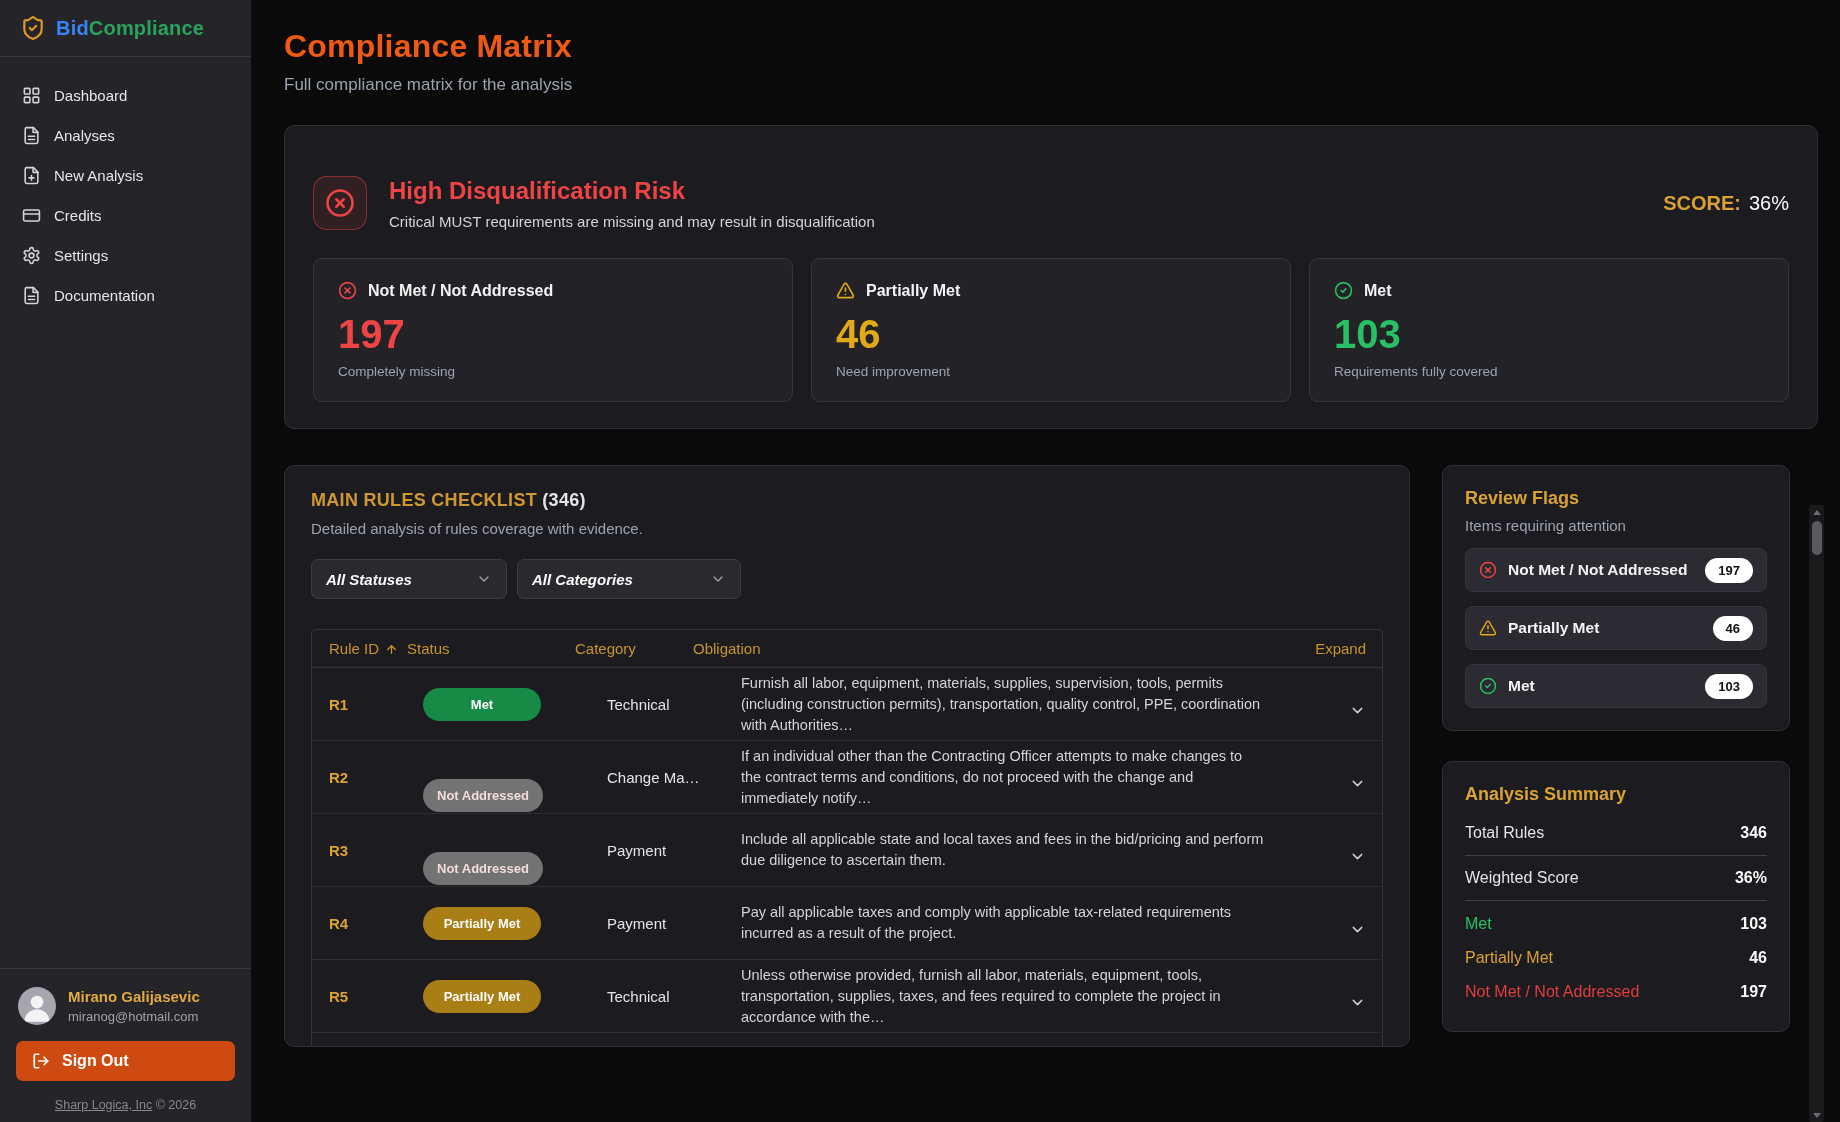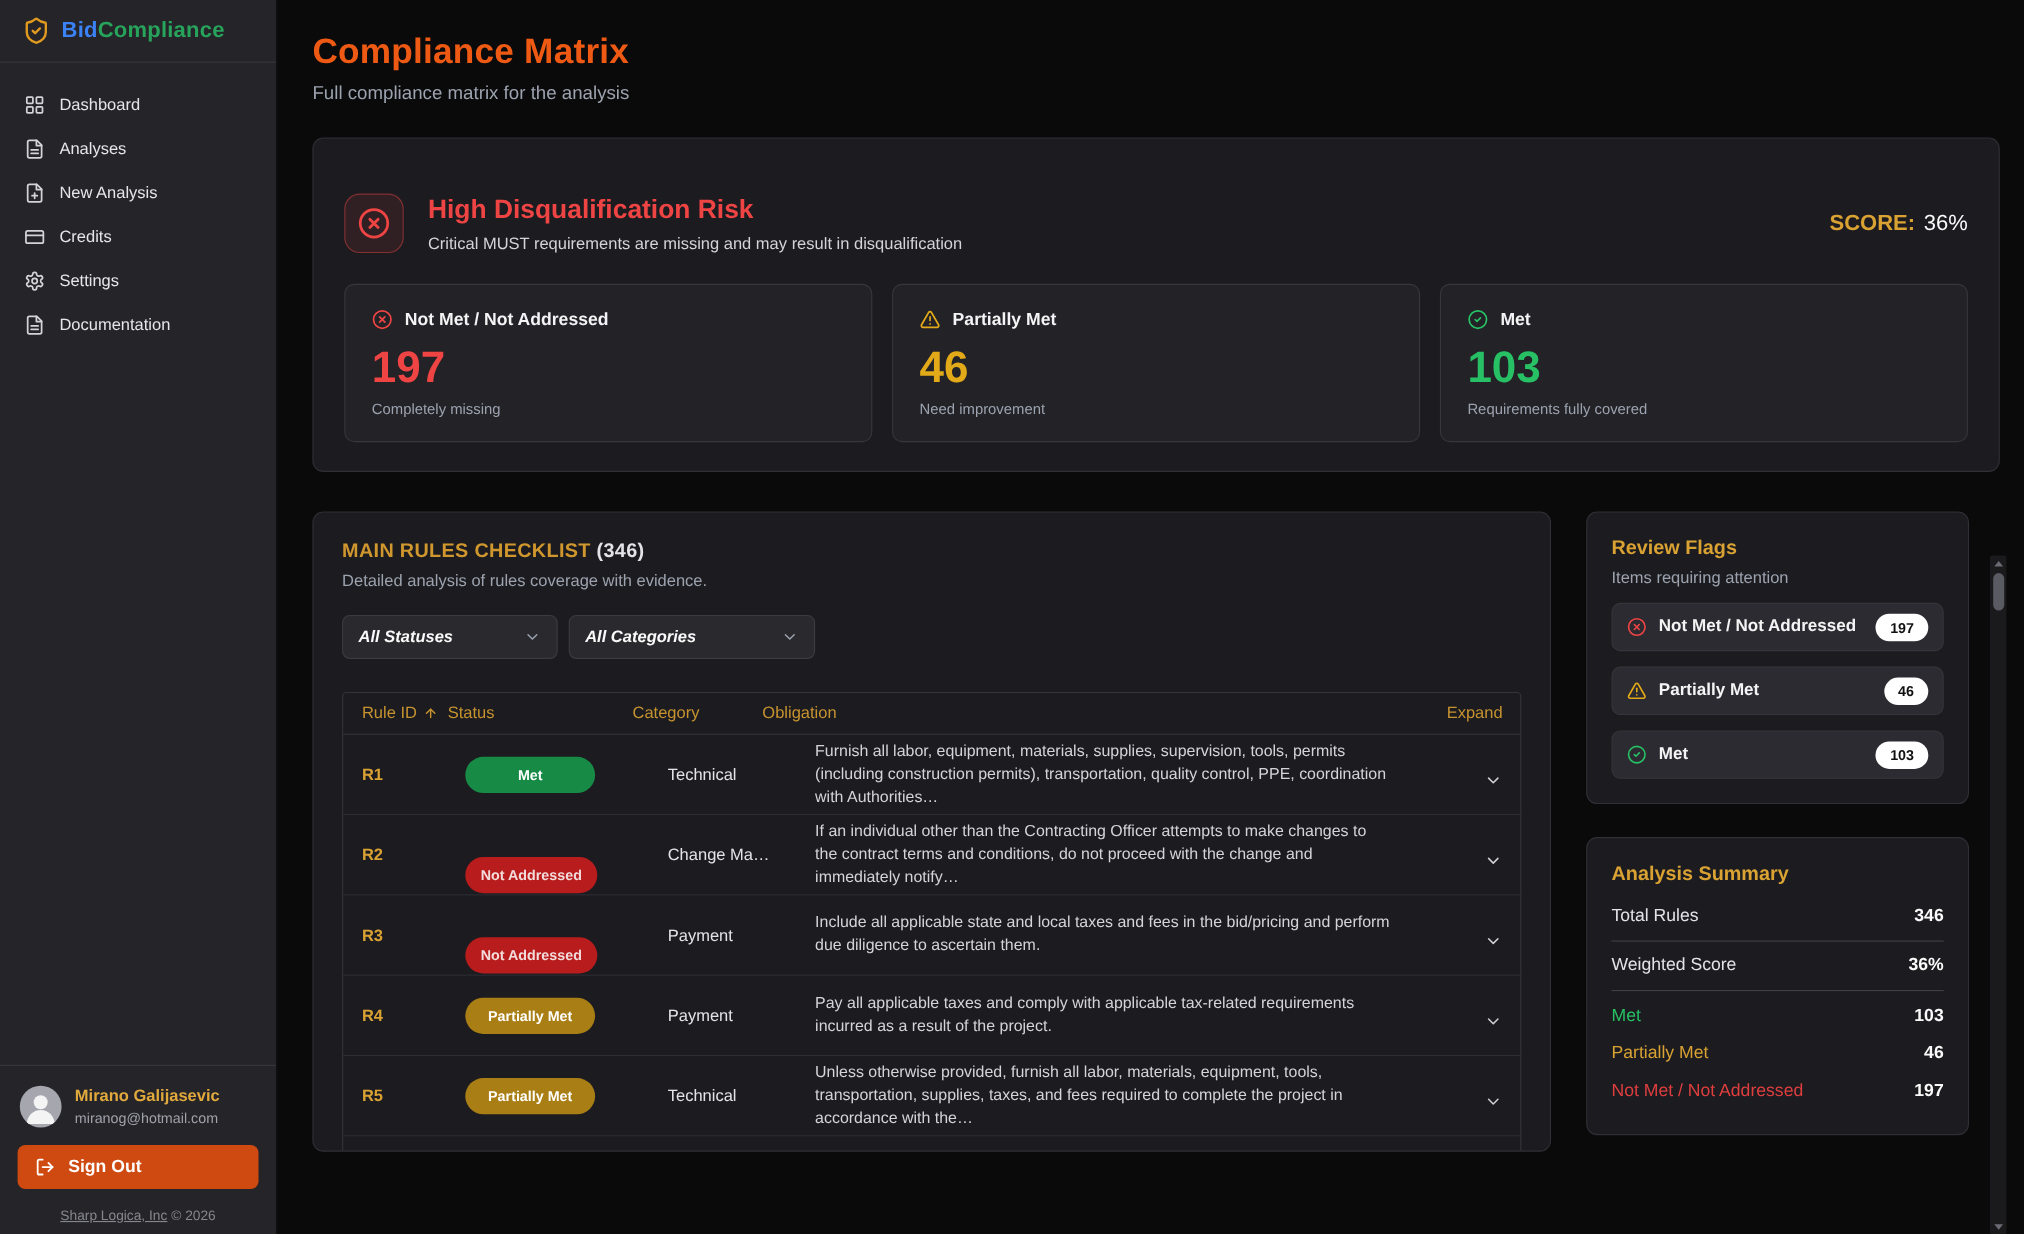--- a/index.html
+++ b/index.html
@@ -84,21 +84,21 @@
   .c-obl { flex:1; padding-right:16px; }
   .c-exp { width:86px; flex-shrink:0; text-align:right; padding-right:16px; }
   .sort { display:inline-flex; vertical-align:-2px; margin-left:6px; }
   .sort svg { width:13px; height:13px; color:#c7932f; }
   .row { min-height:73px; border-bottom:1px solid #2c2c32;gap:16px; }
   .row:last-child { border-bottom:none; }
   .row-partial { height:19px; }
   .rule-id { font-size:15px; font-weight:bold; color:#d9a232; }
   .badge { display:inline-block; min-width:118px; text-align:center; padding:9px 14px; border-radius:999px; font-size:13px; font-weight:bold; color:#fff; }
   .b-met { background:#178a46; }
-  .b-na  { background:#b91c1c; color:#f3dcdc;margin-top:37px; }
+  .b-na  { background:#737373; color:#f3dcdc;margin-top:37px; }
   .b-pm  { background:#a97e15; }
   .cat-txt { font-size:15px; color:#e4e4e7; }
   .obl-txt { font-size:14.5px; line-height:21px; color:#d4d4d8; }
   .chev { color:#cfcfd4; cursor:pointer; display:inline-flex; }
   .chev svg { width:17px; height:17px; }
   .row .c-exp { align-self:flex-start; padding-top:16px; }
   .row.tr { align-items:center; }
   .row .c-exp { align-self:center; }
 
   

